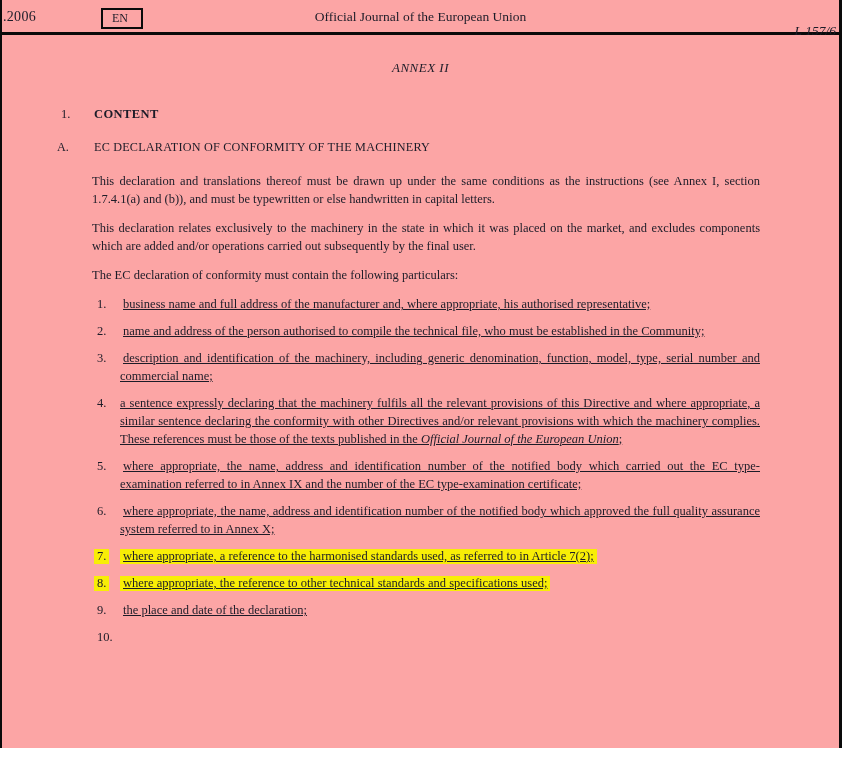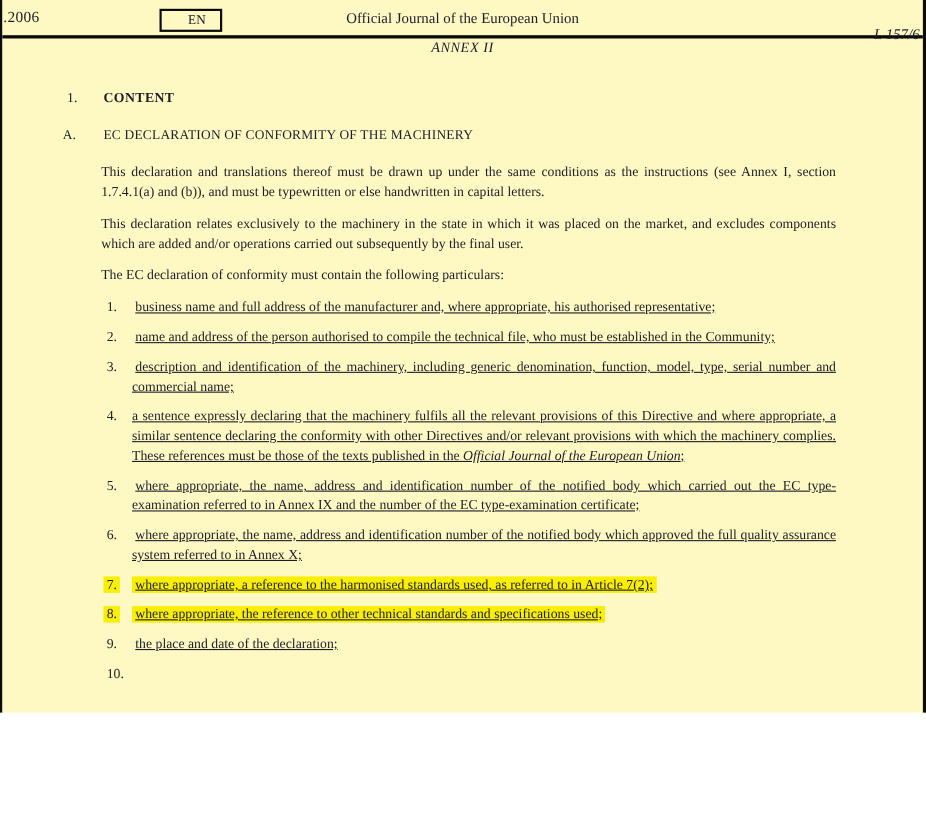--- a/index.html
+++ b/index.html
@@ -1,33 +1,33 @@
 <!DOCTYPE html>
 <html><head>
 <meta charset="utf-8">
 <style>
   * { margin:0; padding:0; box-sizing:border-box; }
   html,body { background:#fff; }
   body { font-family:"Liberation Serif", serif; color:#1c1c28; }
   .page {
-    position:relative; width:842px; height:648px; background:#fef9c3;
+    position:relative; width:842px; height:748px; background:#fca5a5;
     border-left:2px solid #0a0a0a; border-right:3px solid #0a0a0a;
     overflow:hidden;
   }
   
   .header { position:relative; height:35px; border-bottom:3px solid #0a0a0a; }
   .h-date { position:absolute; left:1px; top:9px; font-size:14px; letter-spacing:0.3px; }
   .en-box {
     position:absolute; left:99px; top:8px; border:2px solid #0a0a0a;
-    font-size:12px; padding:0px 13px 1px 24px; line-height:16px;margin-left:44px;
+    font-size:12px; padding:0px 13px 1px 9px; line-height:16px;
   }
   .h-title { position:absolute; left:0; right:0; top:9px; text-align:center; font-size:13.5px; }
   .h-ref { position:absolute; right:3px; top:23px; font-size:13.5px;font-style:italic; }
   
-  .content { }
+  .content { padding-top:25px; }
   .annex-title { text-align:center; font-style:italic; font-size:13px; letter-spacing:0.5px; }
   .doc-subtitle { text-align:center; font-weight:bold; font-size:13px; margin-top:21px; letter-spacing:0.3px; }
   .sec-row { margin:31px 0 0 59px; display:flex; font-size:12.5px; }
   .sec-row .sec-num { width:33px; }
   .sec-row .sec-title { font-weight:bold; letter-spacing:0.4px; }
   .sub-row { margin:18px 0 0 55px; display:flex; font-size:12.2px; }
   .sub-row .sub-num { width:37px; }
   .sub-row .sub-title { letter-spacing:0.2px; }
   .para {
     margin:17px 79px 0 90px; font-size:12.5px; line-height:18px;

